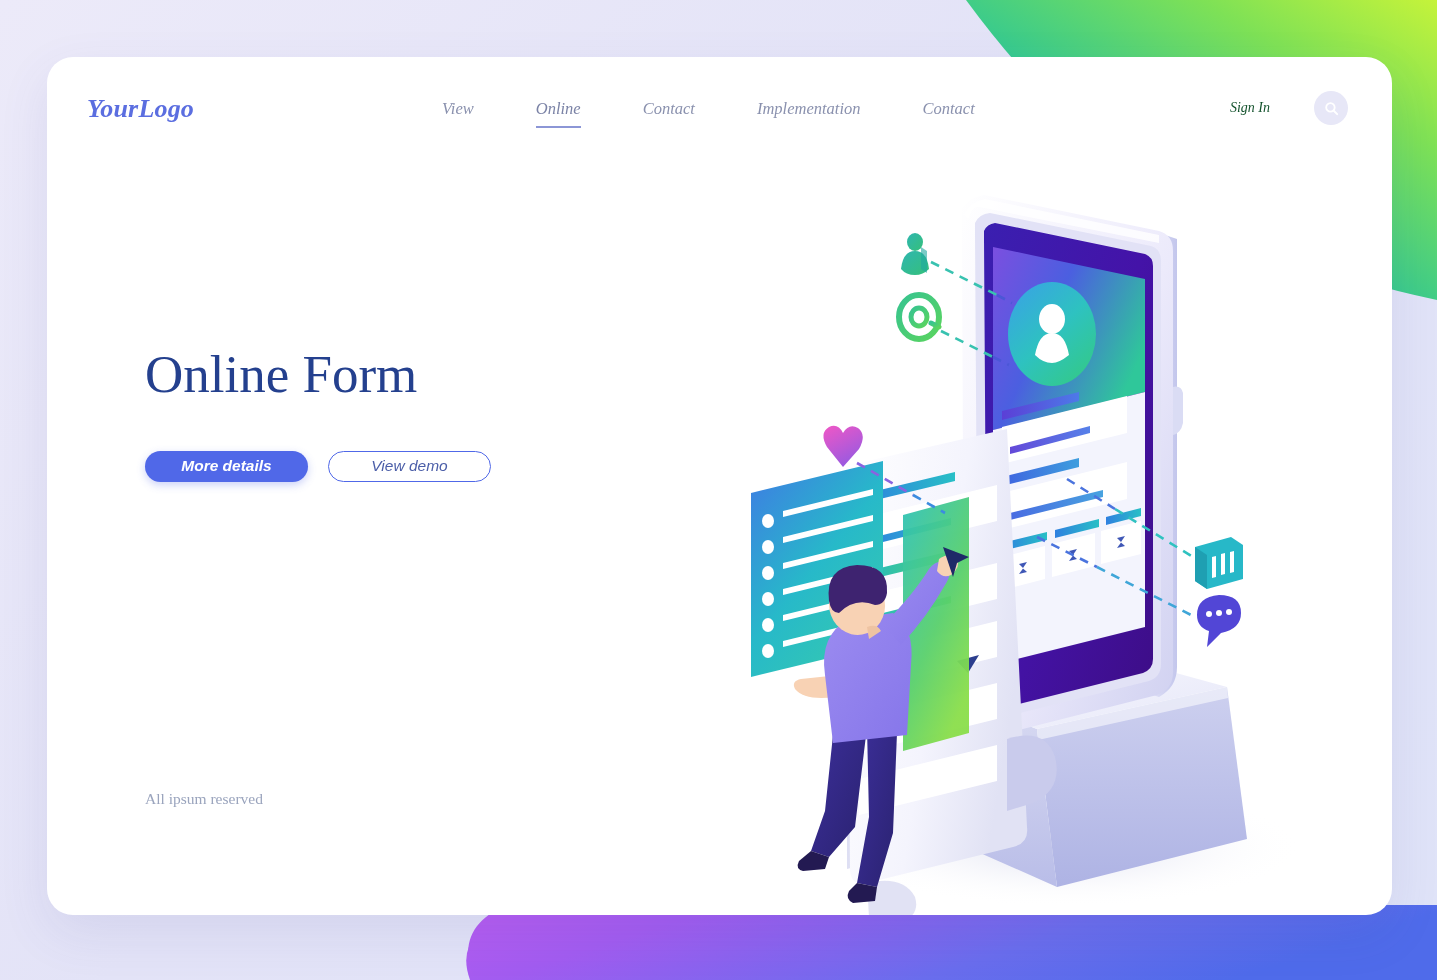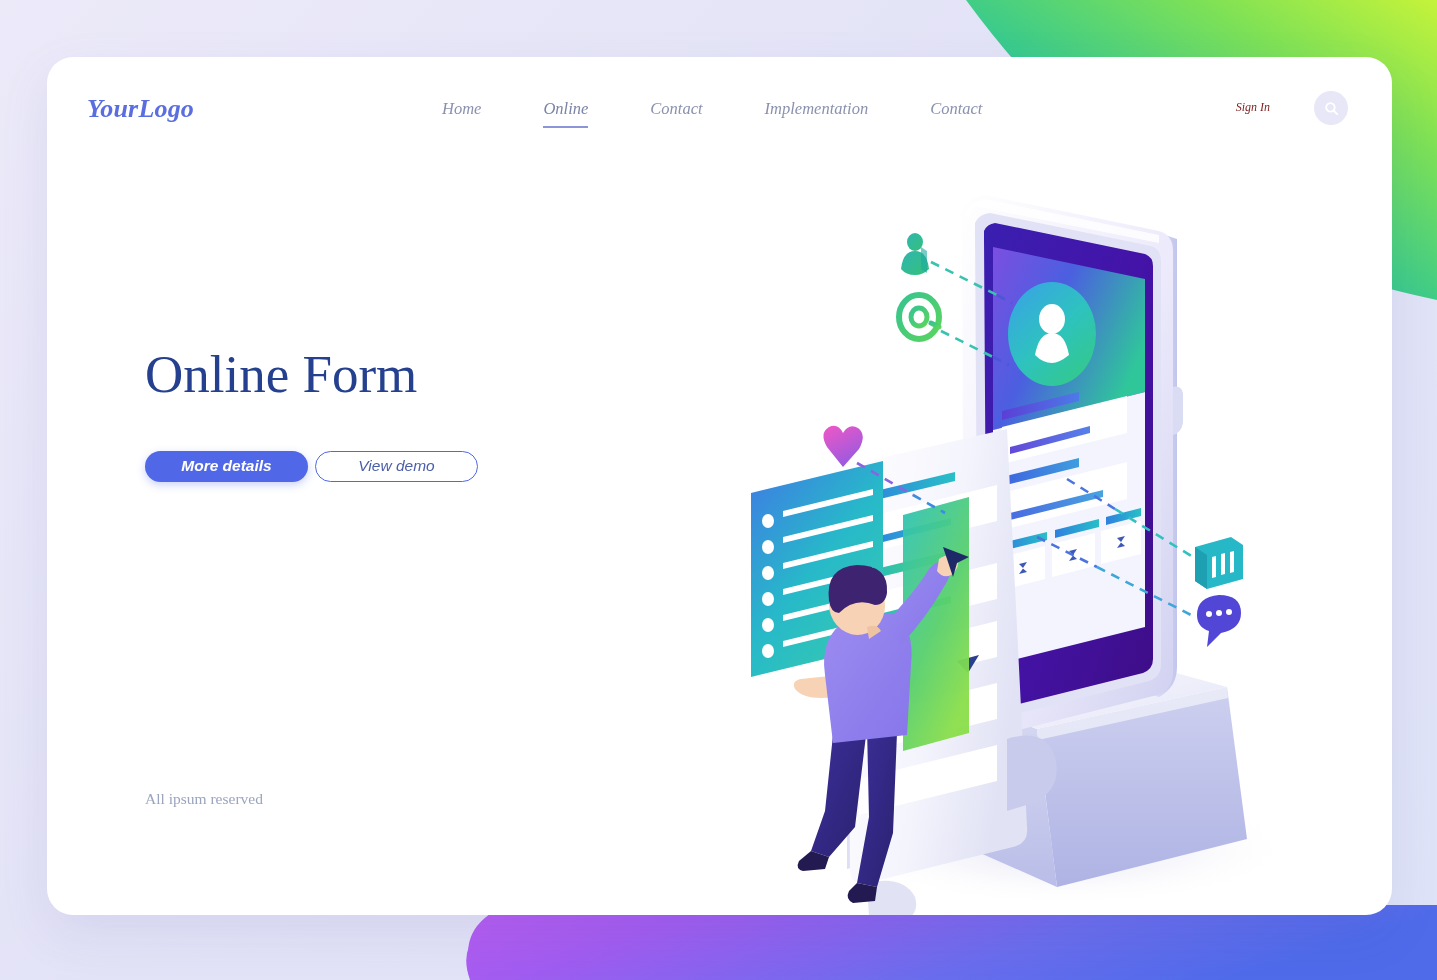--- a/index.html
+++ b/index.html
@@ -49,41 +49,41 @@
   .nav-item {
     font-size: 16.5px; font-style: italic; color: #8a91ae;
     padding: 0 0 7px 0; margin-right: 62px;
     cursor: pointer; white-space: nowrap;
     border-bottom: 2px solid transparent;
   }
   .nav-item:last-child { margin-right: 0; }
   .nav-item.active { color: #7b83a6; border-bottom-color: #8c96d6; }
   #signin {
     position: absolute; right: 122px; top: 43px;
-    font-size: 12px; font-style: italic; color: #7f1d1d; cursor: pointer;
+    font-size: 14px; font-style: italic; color: #14532d; cursor: pointer;
   }
   #search-btn {
     position: absolute; right: 44px; top: 34px;
     width: 34px; height: 34px; border-radius: 50%;
     background: #e7e7f7; cursor: pointer;
     display: flex; align-items: center; justify-content: center;
   }
 
   
   #hero { position: absolute; left: 98px; top: 290px; width: 460px; }
   #hero-title {
     font-size: 53px; color: #24408e; line-height: 1.05;
     letter-spacing: 0px; font-weight: 400;
   }
   #hero-sub {
     margin-top: 42px;
     font-size: 16.5px; line-height: 1.47;
     color: #9aa4bd; width: 380px;
   }
-  #hero-buttons { margin-top: 48px; display: flex; align-items: center; gap: 7px; }
+  #hero-buttons { margin-top: 48px; display: flex; align-items: center; gap: 20px; }
   .btn {
     font-size: 15.5px; font-style: italic; font-weight: 700;
     border-radius: 22px; cursor: pointer;
     display: inline-flex; align-items: center; justify-content: center;
     height: 31px;
   }
   #btn-primary {
     width: 163px; background: #5068e8; color: #ffffff; border: none;
     box-shadow: 0 3px 9px rgba(80,104,232,0.30);
   }
@@ -129,21 +129,21 @@
     <path d="M1437 905 L1437 980 L475 980 C430 880 620 876 760 892 C960 912 1180 905 1437 905 Z" fill="url(#gBot)"></path>
   </svg>
 </div>
 
 <div id="card">
 
   <div id="header">
     <div id="logo">YourLogo</div>
 
     <nav id="nav">
-      <div class="nav-item">Home</div>
+      <div class="nav-item">View</div>
       <div class="nav-item active">Online</div>
       <div class="nav-item">Contact</div>
       <div class="nav-item">Implementation</div>
       <div class="nav-item">Contact</div>
     </nav>
 
     <div id="signin">Sign In</div>
 
     <div id="search-btn">
       <svg width="17" height="17" viewBox="0 0 24 24">

